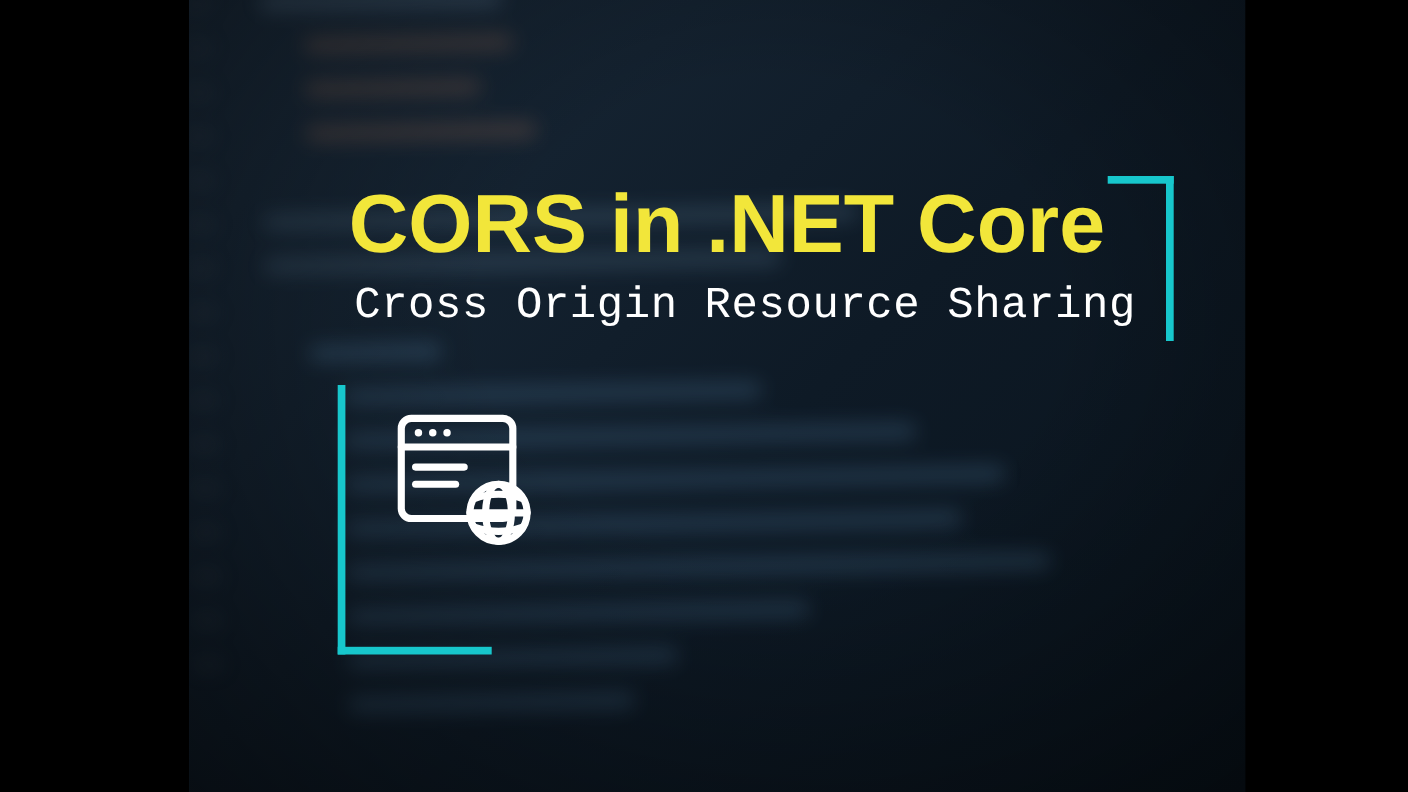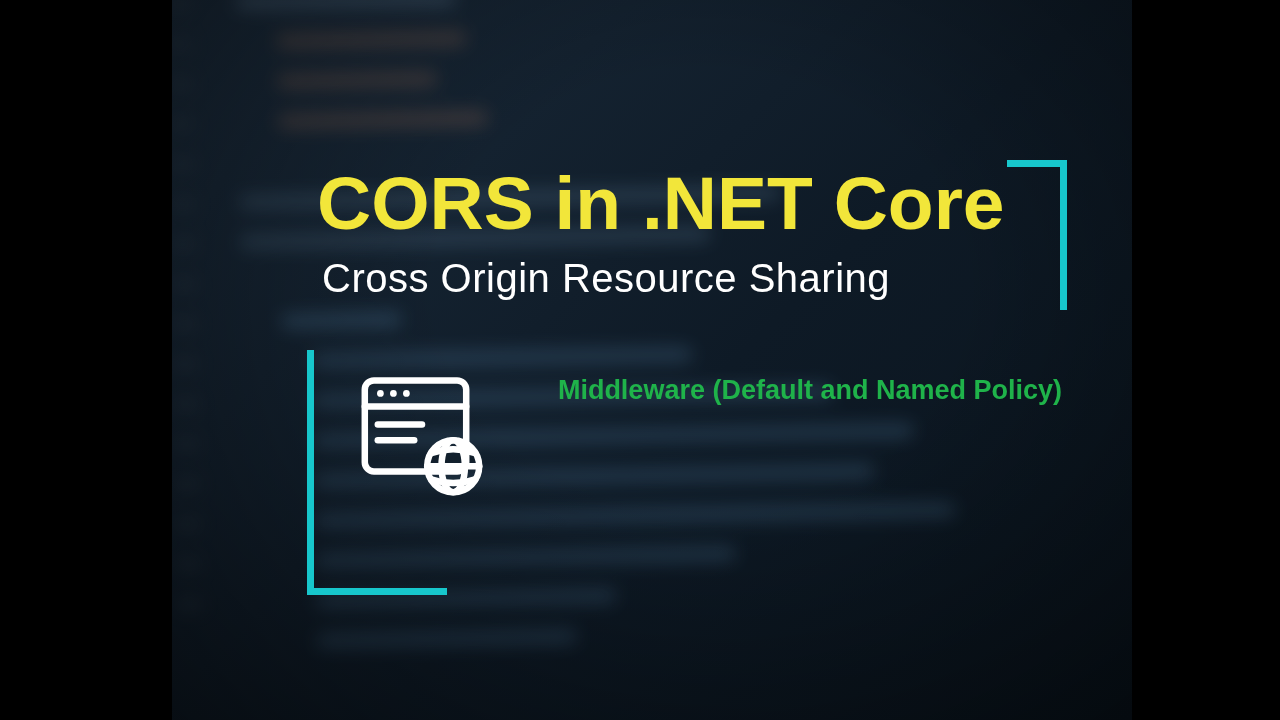--- a/index.html
+++ b/index.html
@@ -48,21 +48,21 @@
     position: absolute; left: 145px; top: 160px;
     font-family: "Arial Black", Arial, sans-serif;
     font-weight: 900;
     font-size: 75px;
     letter-spacing: 0px;
     color: #f2e63a;
     white-space: nowrap;
   }
   .subtitle {
     position: absolute; left: 150px; top: 256px;
-    font-family: Liberation Sans, sans-serif;
+    font-family: Liberation Mono, monospace;
     font-stretch: condensed;
     font-weight: 500;
     font-size: 40px;
     letter-spacing: 0.5px;
     color: #ffffff;
     white-space: nowrap;
   }
   .icon-wrap {
     position: absolute; left: 185px; top: 370px; width: 130px; height: 130px;
     color: #ffffff;
@@ -158,17 +158,16 @@
 
       <circle cx="74" cy="74" r="20"></circle>
       <ellipse cx="74" cy="74" rx="9" ry="20"></ellipse>
       <line x1="54" y1="74" x2="94" y2="74"></line>
       <path d="M57 64 Q74 58 91 64"></path>
       <path d="M57 84 Q74 90 91 84"></path>
     </svg>
   </div>
 
   <div class="features">
-    <div class="feature">Middleware (Default and Named Policy)</div>
   </div>
 
 
 </div>
 
 </body></html>

